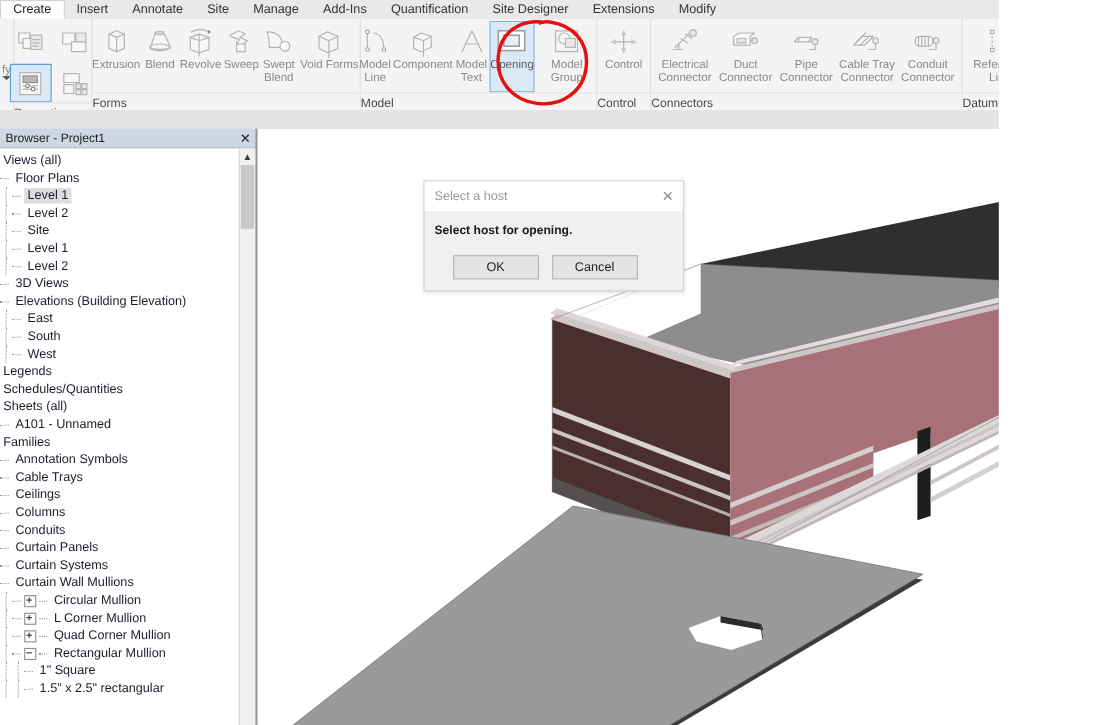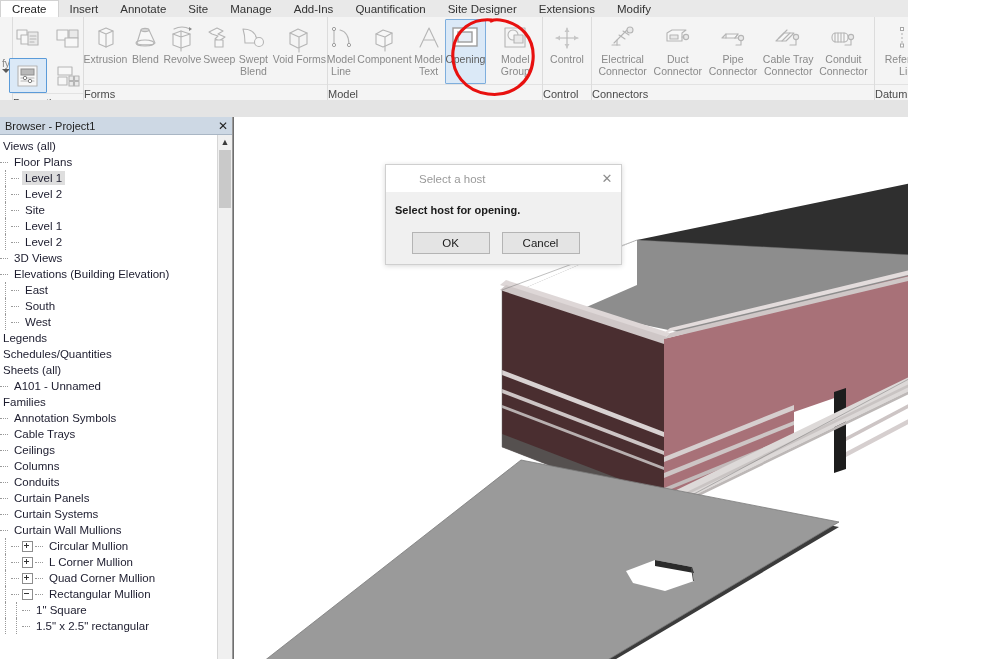--- a/index.html
+++ b/index.html
@@ -193,21 +193,21 @@
   
   .dialog{
     position:absolute;left:385px;top:164px;width:235px;height:99px;
     background:#f0f0f0;border:1px solid #cfcfcf;
     box-shadow:0 1px 5px rgba(0,0,0,.16);z-index:50;
   }
   .dlg-title{
     height:27px;background:#ffffff;display:flex;align-items:center;
     padding-left:9px;font-size:11.5px;color:#9a9a9a;
   }
-  .dlg-title .t{flex:1;margin-left:24px;}
+  .dlg-title .t{flex:1;}
   .dlg-close{
     width:28px;height:27px;display:flex;align-items:center;justify-content:center;
     color:#8d8d8d;font-size:13px;cursor:default;
   }
   .dlg-msg{
     padding:12px 0 0 9px;font-size:11px;color:#1b1b1b;font-weight:bold;
   }
   .dlg-btns{
     position:absolute;left:0;right:16px;bottom:10px;
     display:flex;justify-content:center;gap:12px;

